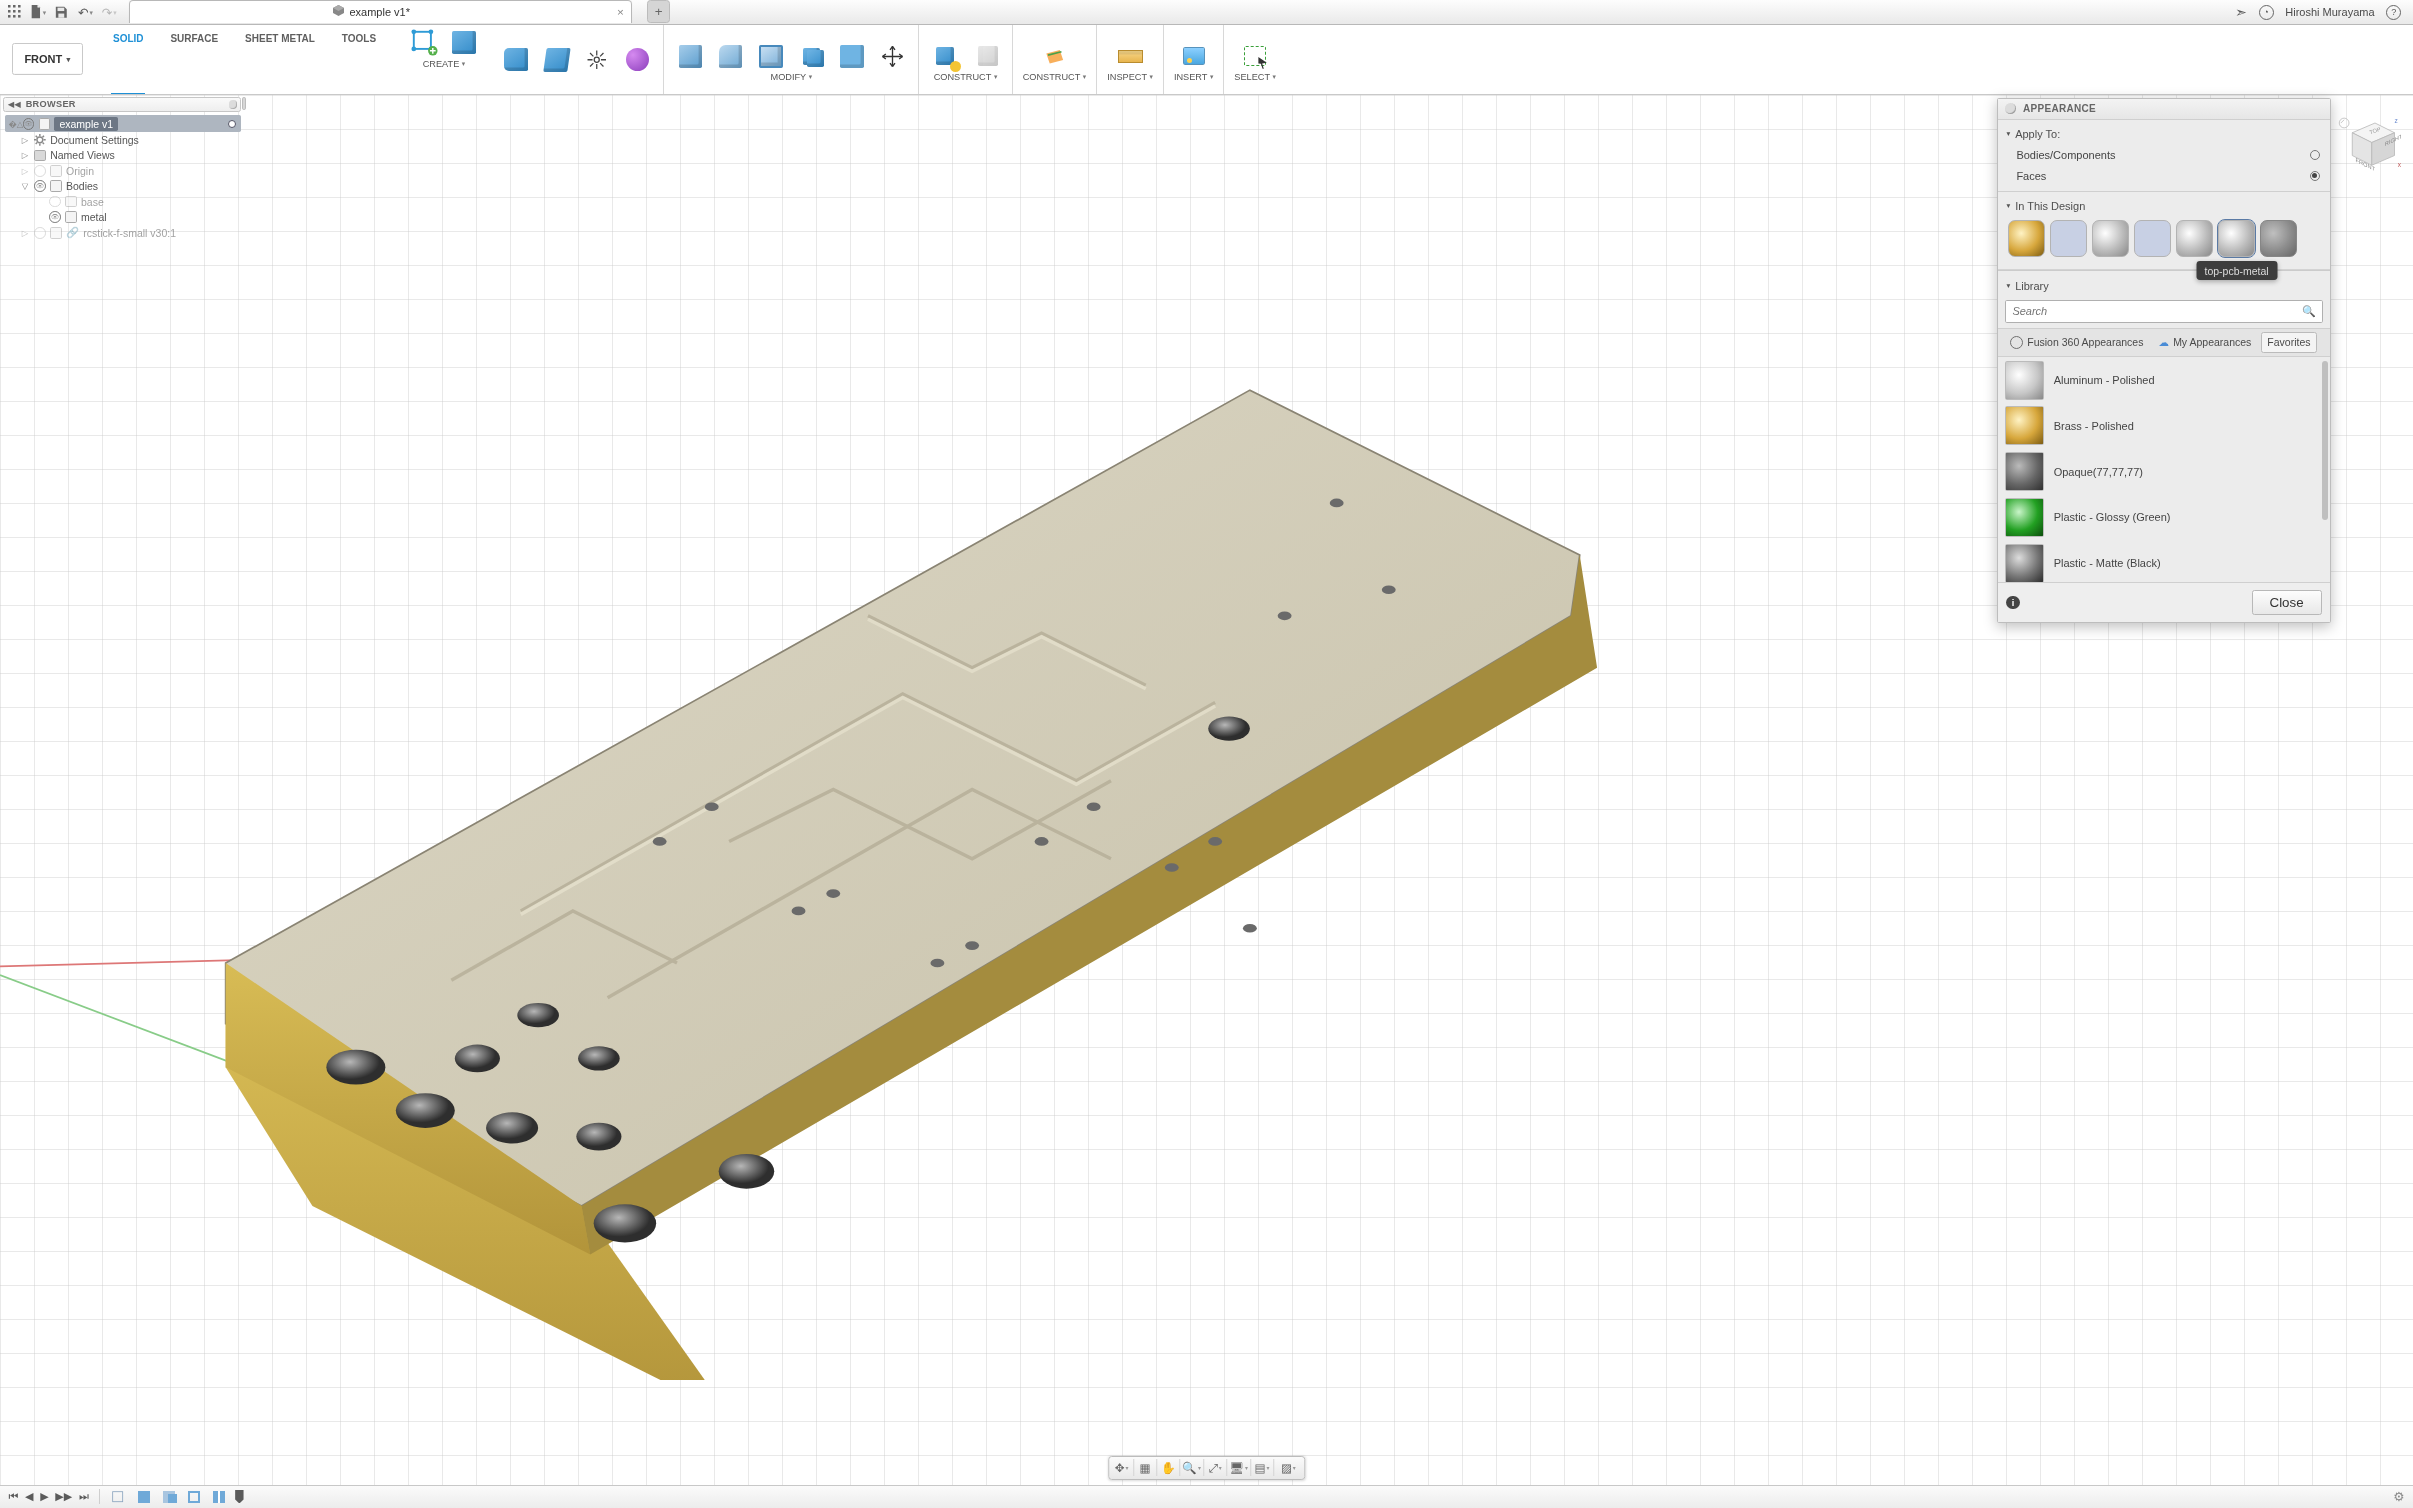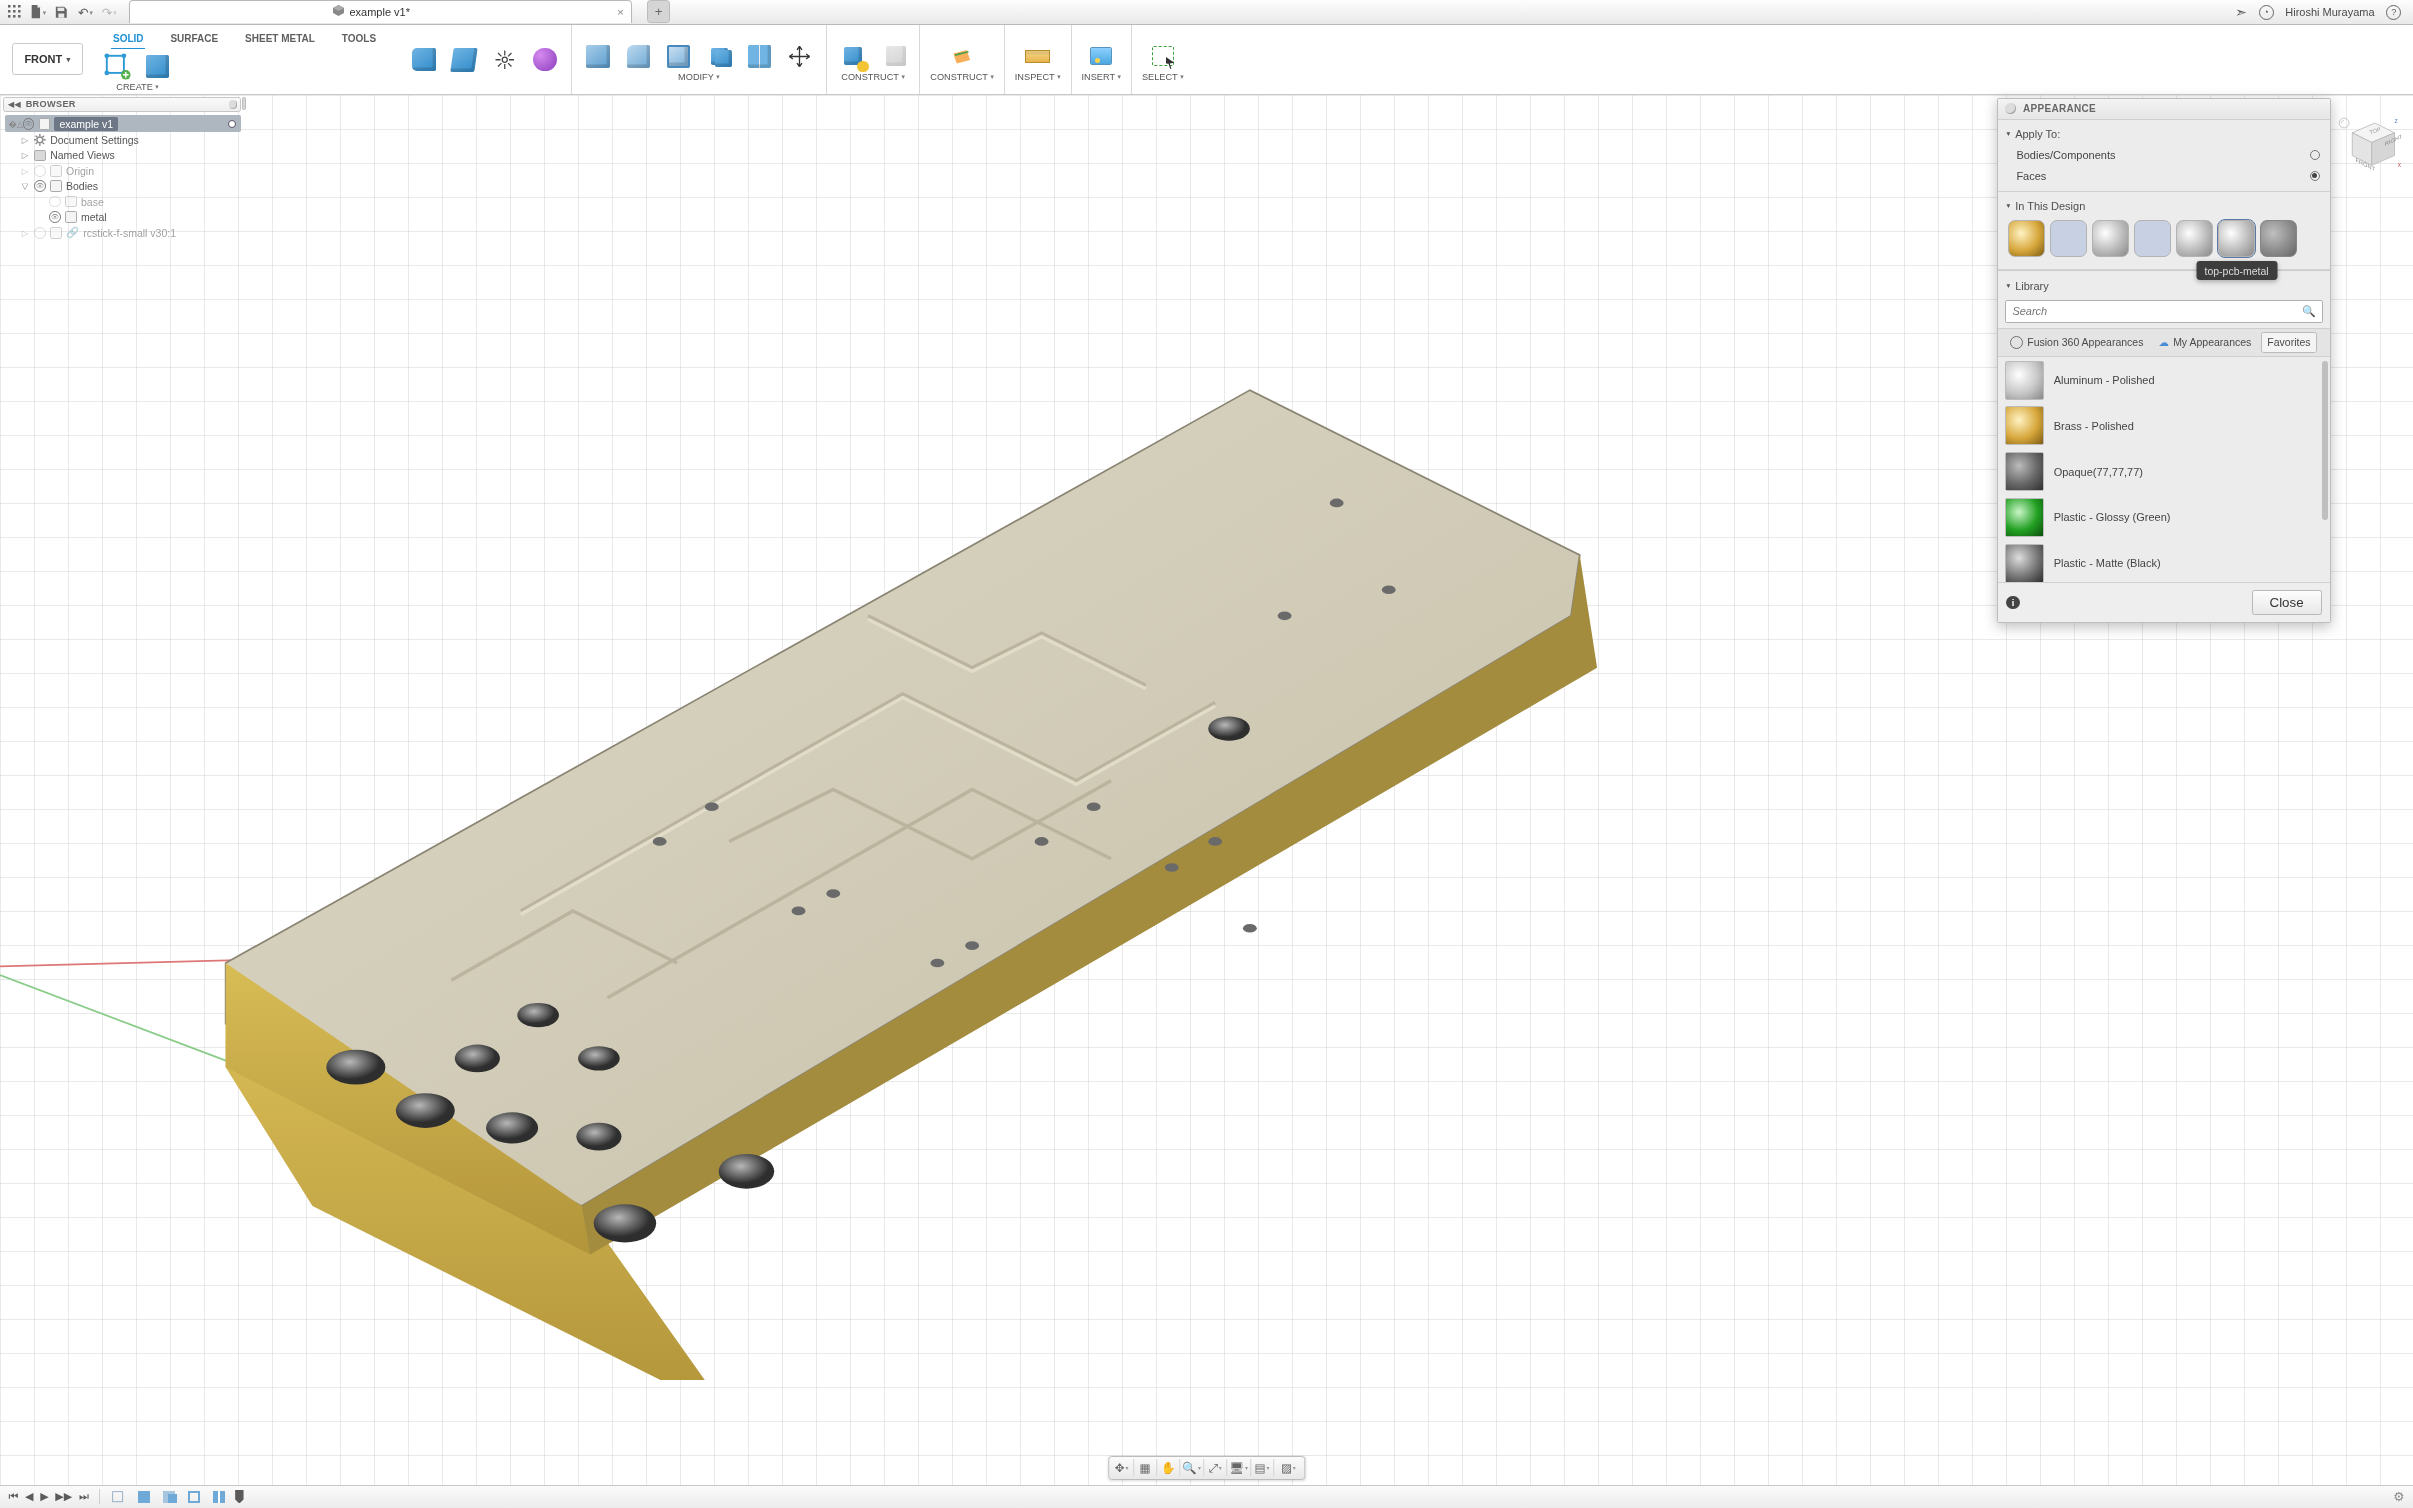--- a/index.html
+++ b/index.html
@@ -42,21 +42,21 @@
   
   .ribbon {
     height: 70px; background:#fff; border-bottom:0.8px solid #c9c9c9; display:flex; align-items:flex-start;
   }
   .design-dd {
     margin: 18.4px 8.4px 0 11.7px; padding:6.7px 11.7px; border:1.7px solid #c9c9c9; border-radius:2.5px;
     font-weight:600; color:#333; display:flex;align-items:center;gap:4.2px; height:32px;
     box-shadow: inset 0 -0.8px 0 rgba(0,0,0,0.03);
   }
   .design-dd::after{content:"▾";font-size:7.5px;color:#555;}
-  .ribcol { display:flex; flex-direction:column; align-items:stretch; height:100%; border-left:0.8px solid #d8d8d8; }
+  .ribcol { display:flex; flex-direction:row; align-items:stretch; height:100%; border-left:0.8px solid #d8d8d8; }
   .ribcol.first{border-left:none;}
   .modetabs {
     display:flex; gap:23.5px; padding:5px 20px 0 20px; font-size:10px; color:#5f5f5f; font-weight:600;
   }
   .modetab{padding:2.5px 1.7px 4.2px;border-bottom:1.7px solid transparent;}
   .modetab.active{color:#1e90d6;border-bottom-color:#1e90d6;}
   .ribgroup {
     display:flex; flex-direction:column; align-items:center; padding:0 10px; height:100%;
     justify-content:flex-start; padding-top:17px;
   }

